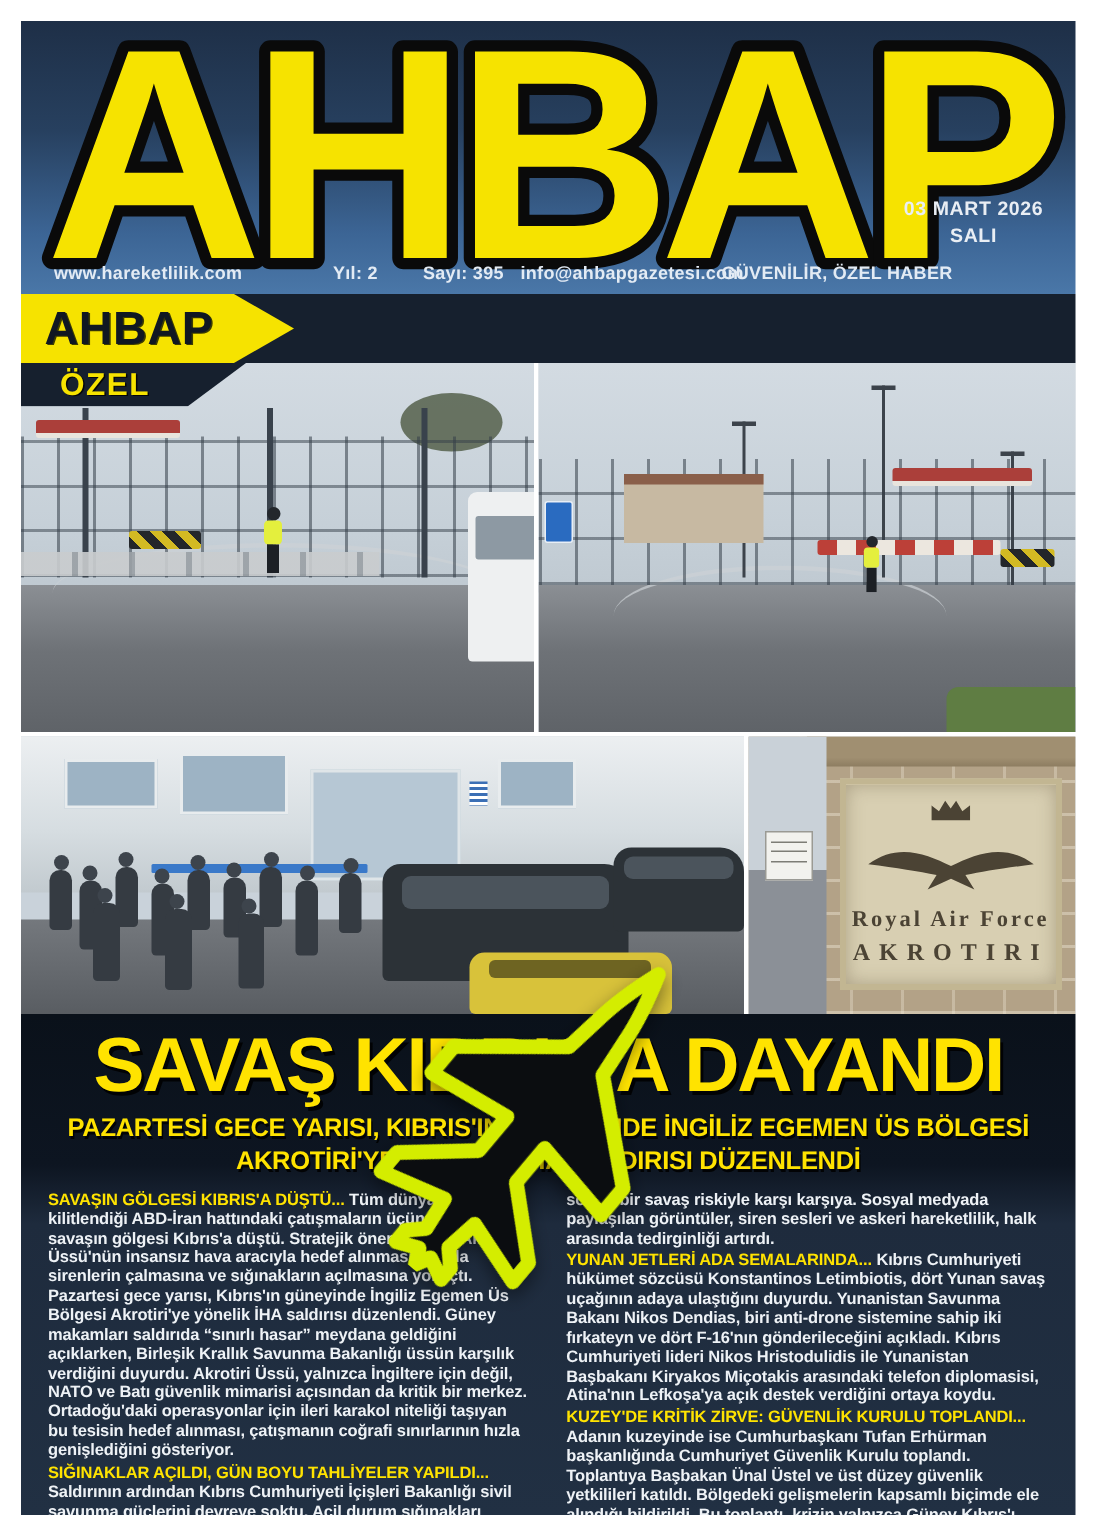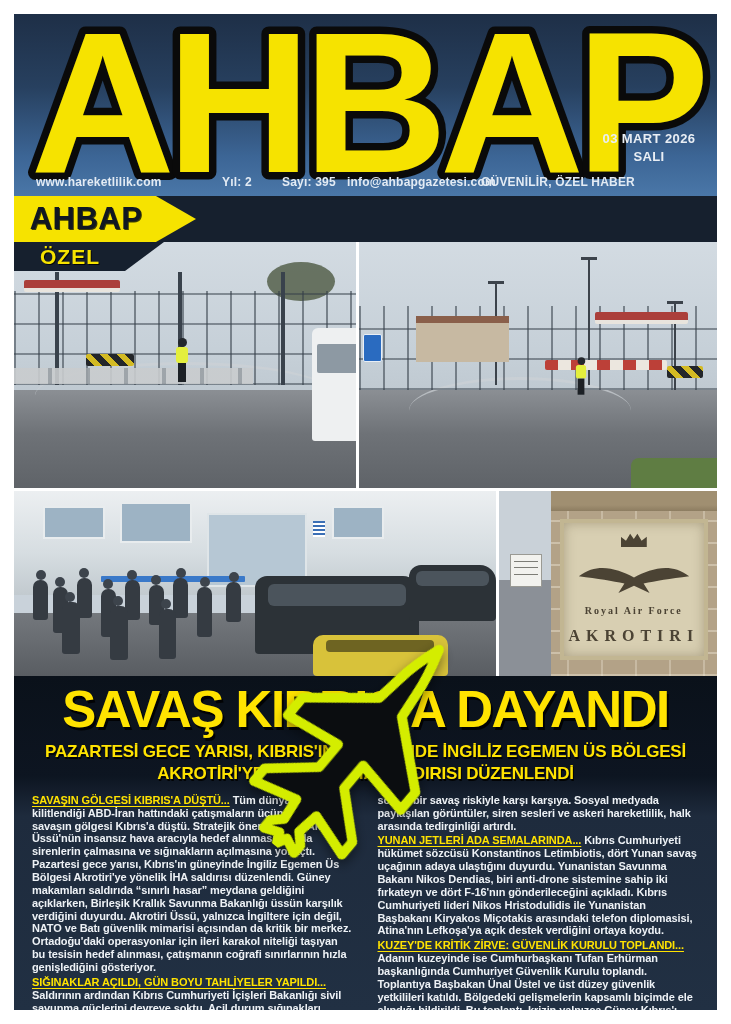--- a/index.html
+++ b/index.html
@@ -103,40 +103,40 @@
     background:linear-gradient(180deg,#c9d1d8 0 48%,#8b9097 48% 100%);}
   .br-smallsign{position:absolute;left:5%;top:34%;width:14%;height:17%;background:#f2f2ee;
     border:1px solid #9a9a94;}
   .br-smallsign i{position:absolute;left:10%;right:10%;height:1px;background:#7d7d76;display:block;}
   .rafsign{position:absolute;left:28%;top:15%;width:64%;height:72%;background:#d8cfb2;
     border:4px solid #c2b692;box-shadow:inset 0 0 12px rgba(90,75,50,.35);}
   .crown{position:absolute;left:50%;top:7%;width:26px;height:15px;transform:translateX(-50%);
     background:#4b4334;clip-path:polygon(0 100%,0 32%,20% 58%,36% 12%,50% 46%,64% 12%,80% 58%,100% 32%,100% 100%);}
   .eagle-svg{position:absolute;left:50%;top:26%;width:86%;transform:translateX(-50%);}
   .raf-line1{position:absolute;left:0;right:0;top:62%;text-align:center;
-    font-family:"Liberation Serif",serif;font-weight:bold;color:#4b4334;font-size:10px;letter-spacing:2px;}
+    font-family:"Liberation Serif",serif;font-weight:bold;color:#4b4334;font-size:15px;letter-spacing:2px;}
   .raf-line2{position:absolute;left:0;right:0;top:78%;text-align:center;
     font-family:"Liberation Serif",serif;font-weight:bold;color:#4b4334;font-size:16px;letter-spacing:6px;}
 
   
   .jet-wrap{position:absolute;left:260px;top:372px;width:170px;height:262px;z-index:8;
     transform:rotate(40deg);filter:drop-shadow(3px 4px 6px rgba(0,0,0,.45));}
 
   
   .story{position:relative;width:703px;height:334px;overflow:hidden;
     background:linear-gradient(180deg,#0a111a 0%,#0d1521 30%,#1e2b3d 42%,#213043 100%);}
   .story h1{margin:4px 0 2px 0;text-align:center;color:#ffe300;font-size:51px;font-weight:900;
     letter-spacing:-1.5px;white-space:nowrap;
     text-shadow:2px 3px 0 rgba(0,0,0,.85);}
   .sub{line-height:1.32;text-align:center;color:#ffe300;font-size:17px;font-weight:900;letter-spacing:-.2px;
     text-shadow:1px 2px 0 rgba(0,0,0,.85);white-space:nowrap;}
   .cols{display:flex;gap:24px;padding:8px 18px 0 18px;}
   .col{flex:1;color:#eef2f6;font-size:11px;font-weight:bold;line-height:1.17;letter-spacing:-.1px;}
   .col p{margin:0 0 2px 0;}
-  .lead{color:#ffe300;font-weight:900;text-decoration:underline;text-underline-offset:2px;}
+  .lead{color:#ffe300;font-weight:900;text-underline-offset:2px;}
 </style>
 </head>
 <body>
 
 <div class="sheet">
 
   <div class="header">
     <svg class="masthead-svg" viewBox="0 0 703 176">
       <text x="352" y="162" text-anchor="middle" font-family="Liberation Sans, sans-serif" font-weight="bold" font-size="200" letter-spacing="-8" fill="#F6E300" stroke="#0a0a0a" stroke-width="15" paint-order="stroke" stroke-linejoin="round">AHBAP</text>
     </svg>

